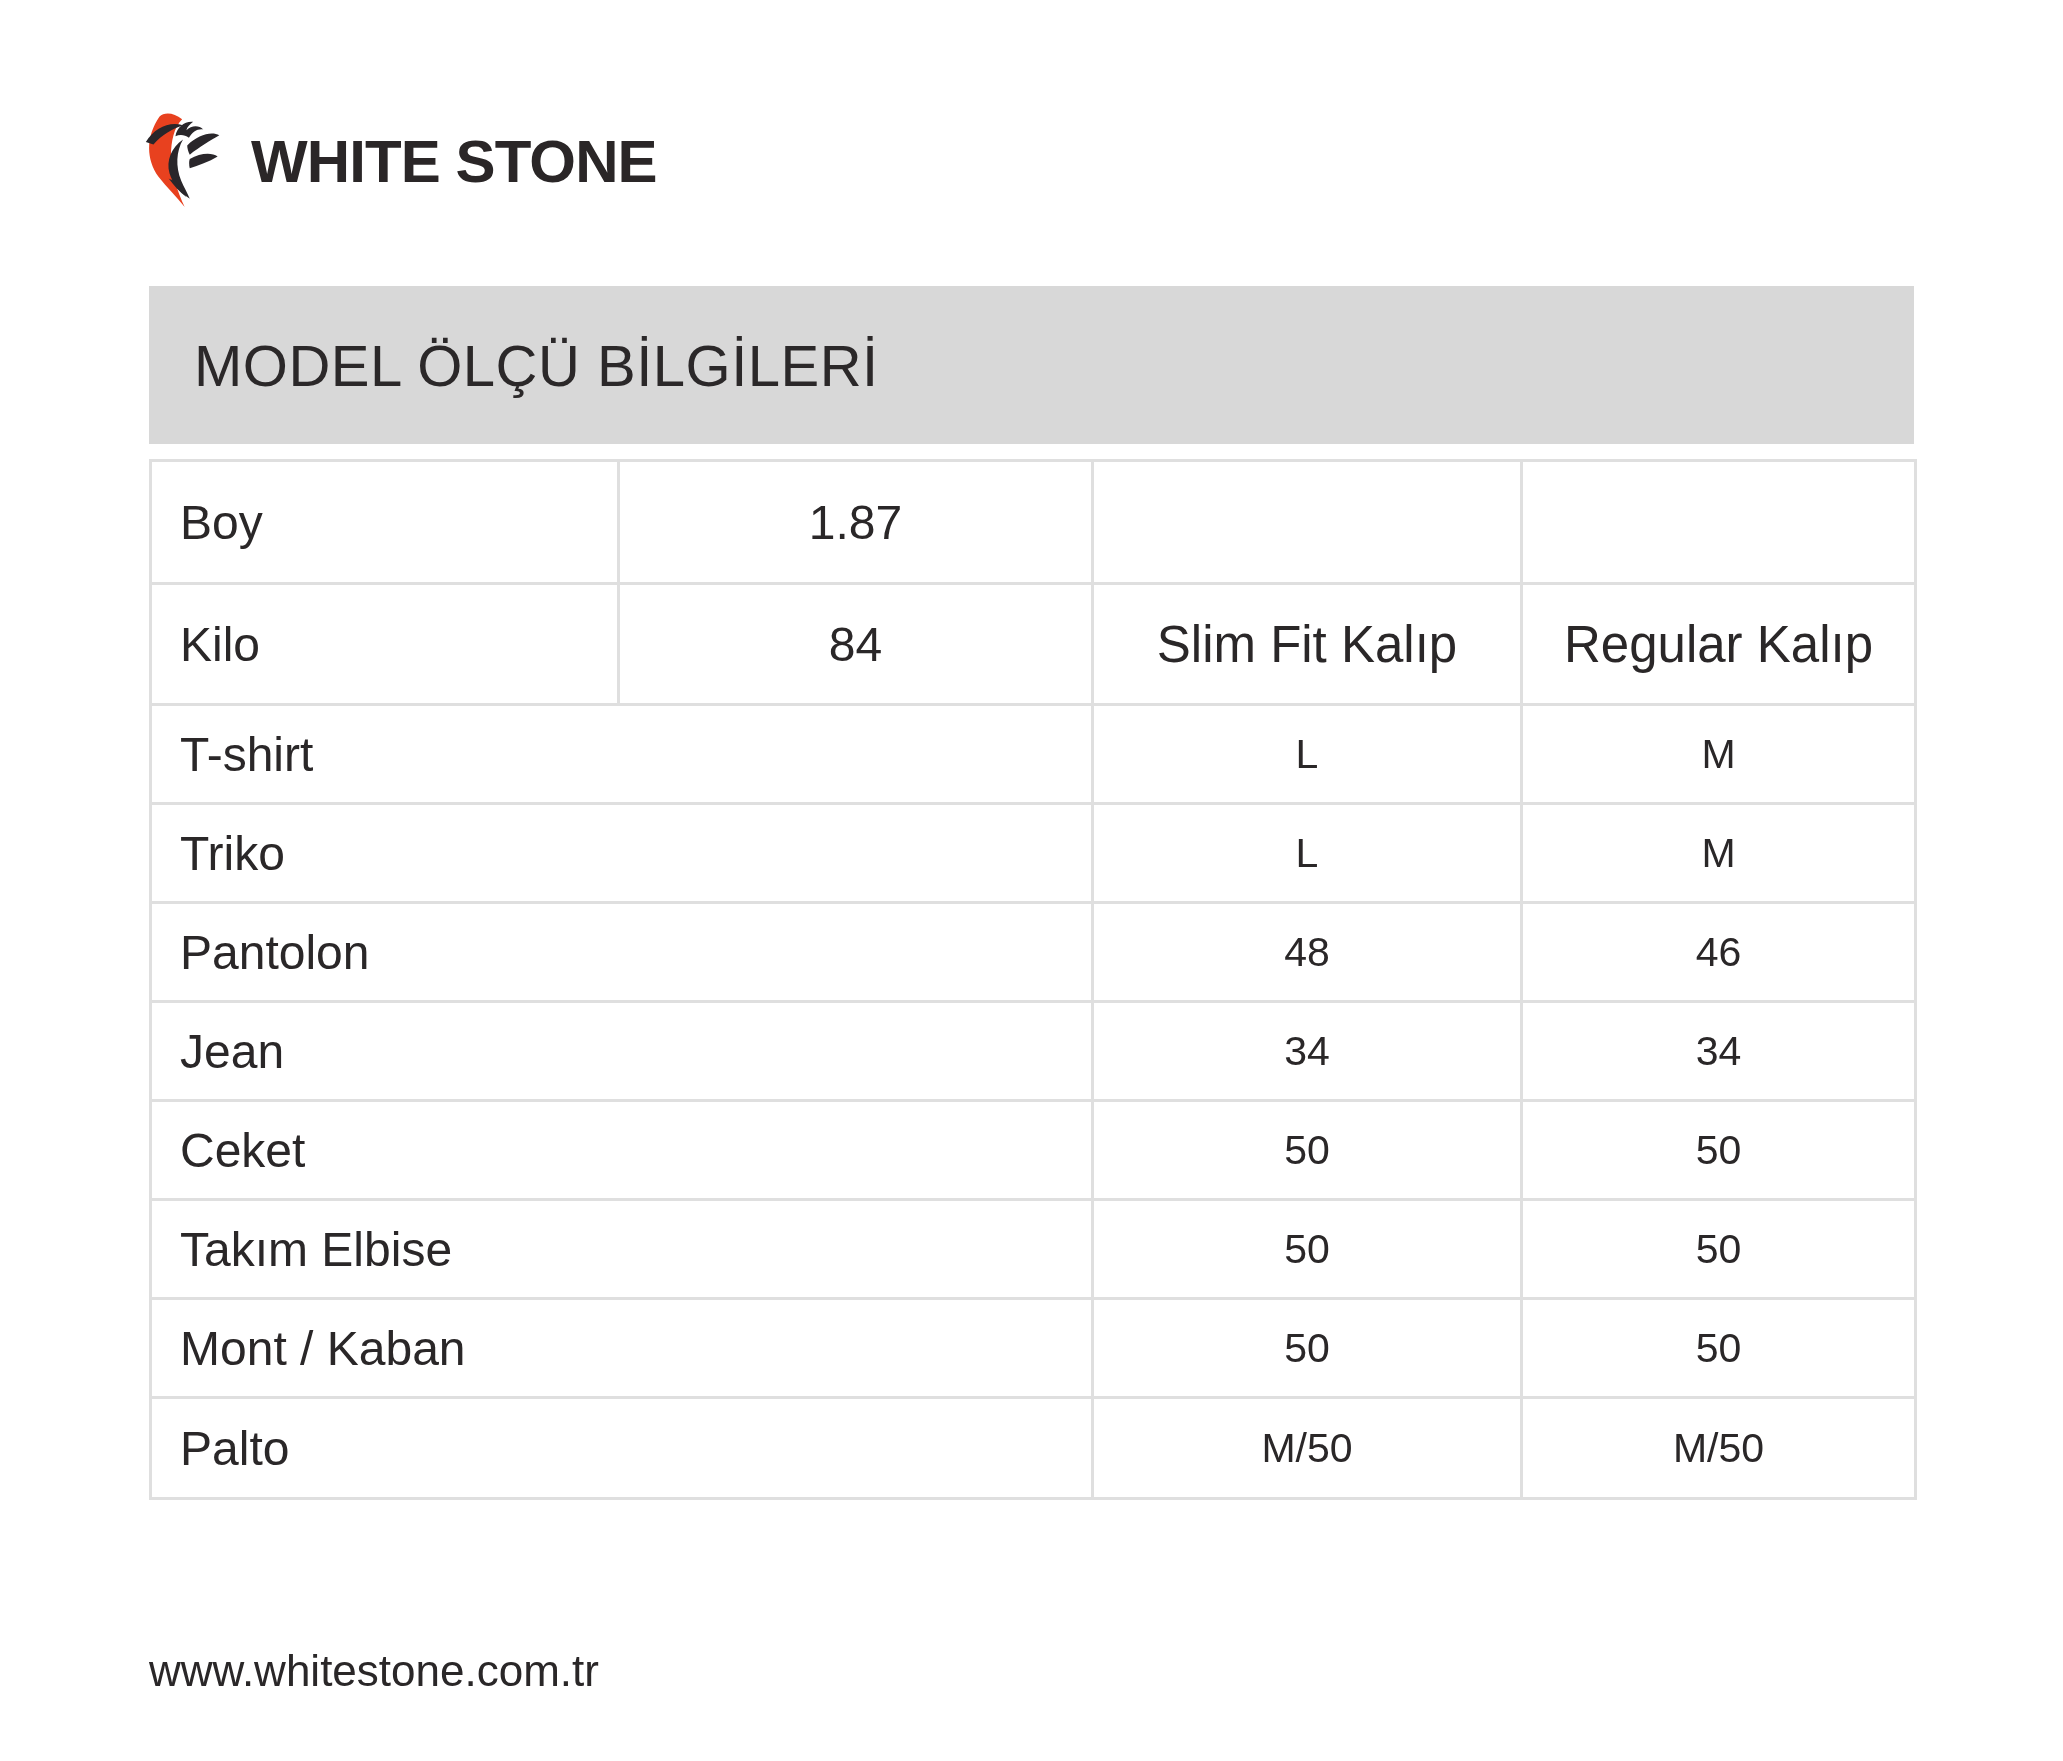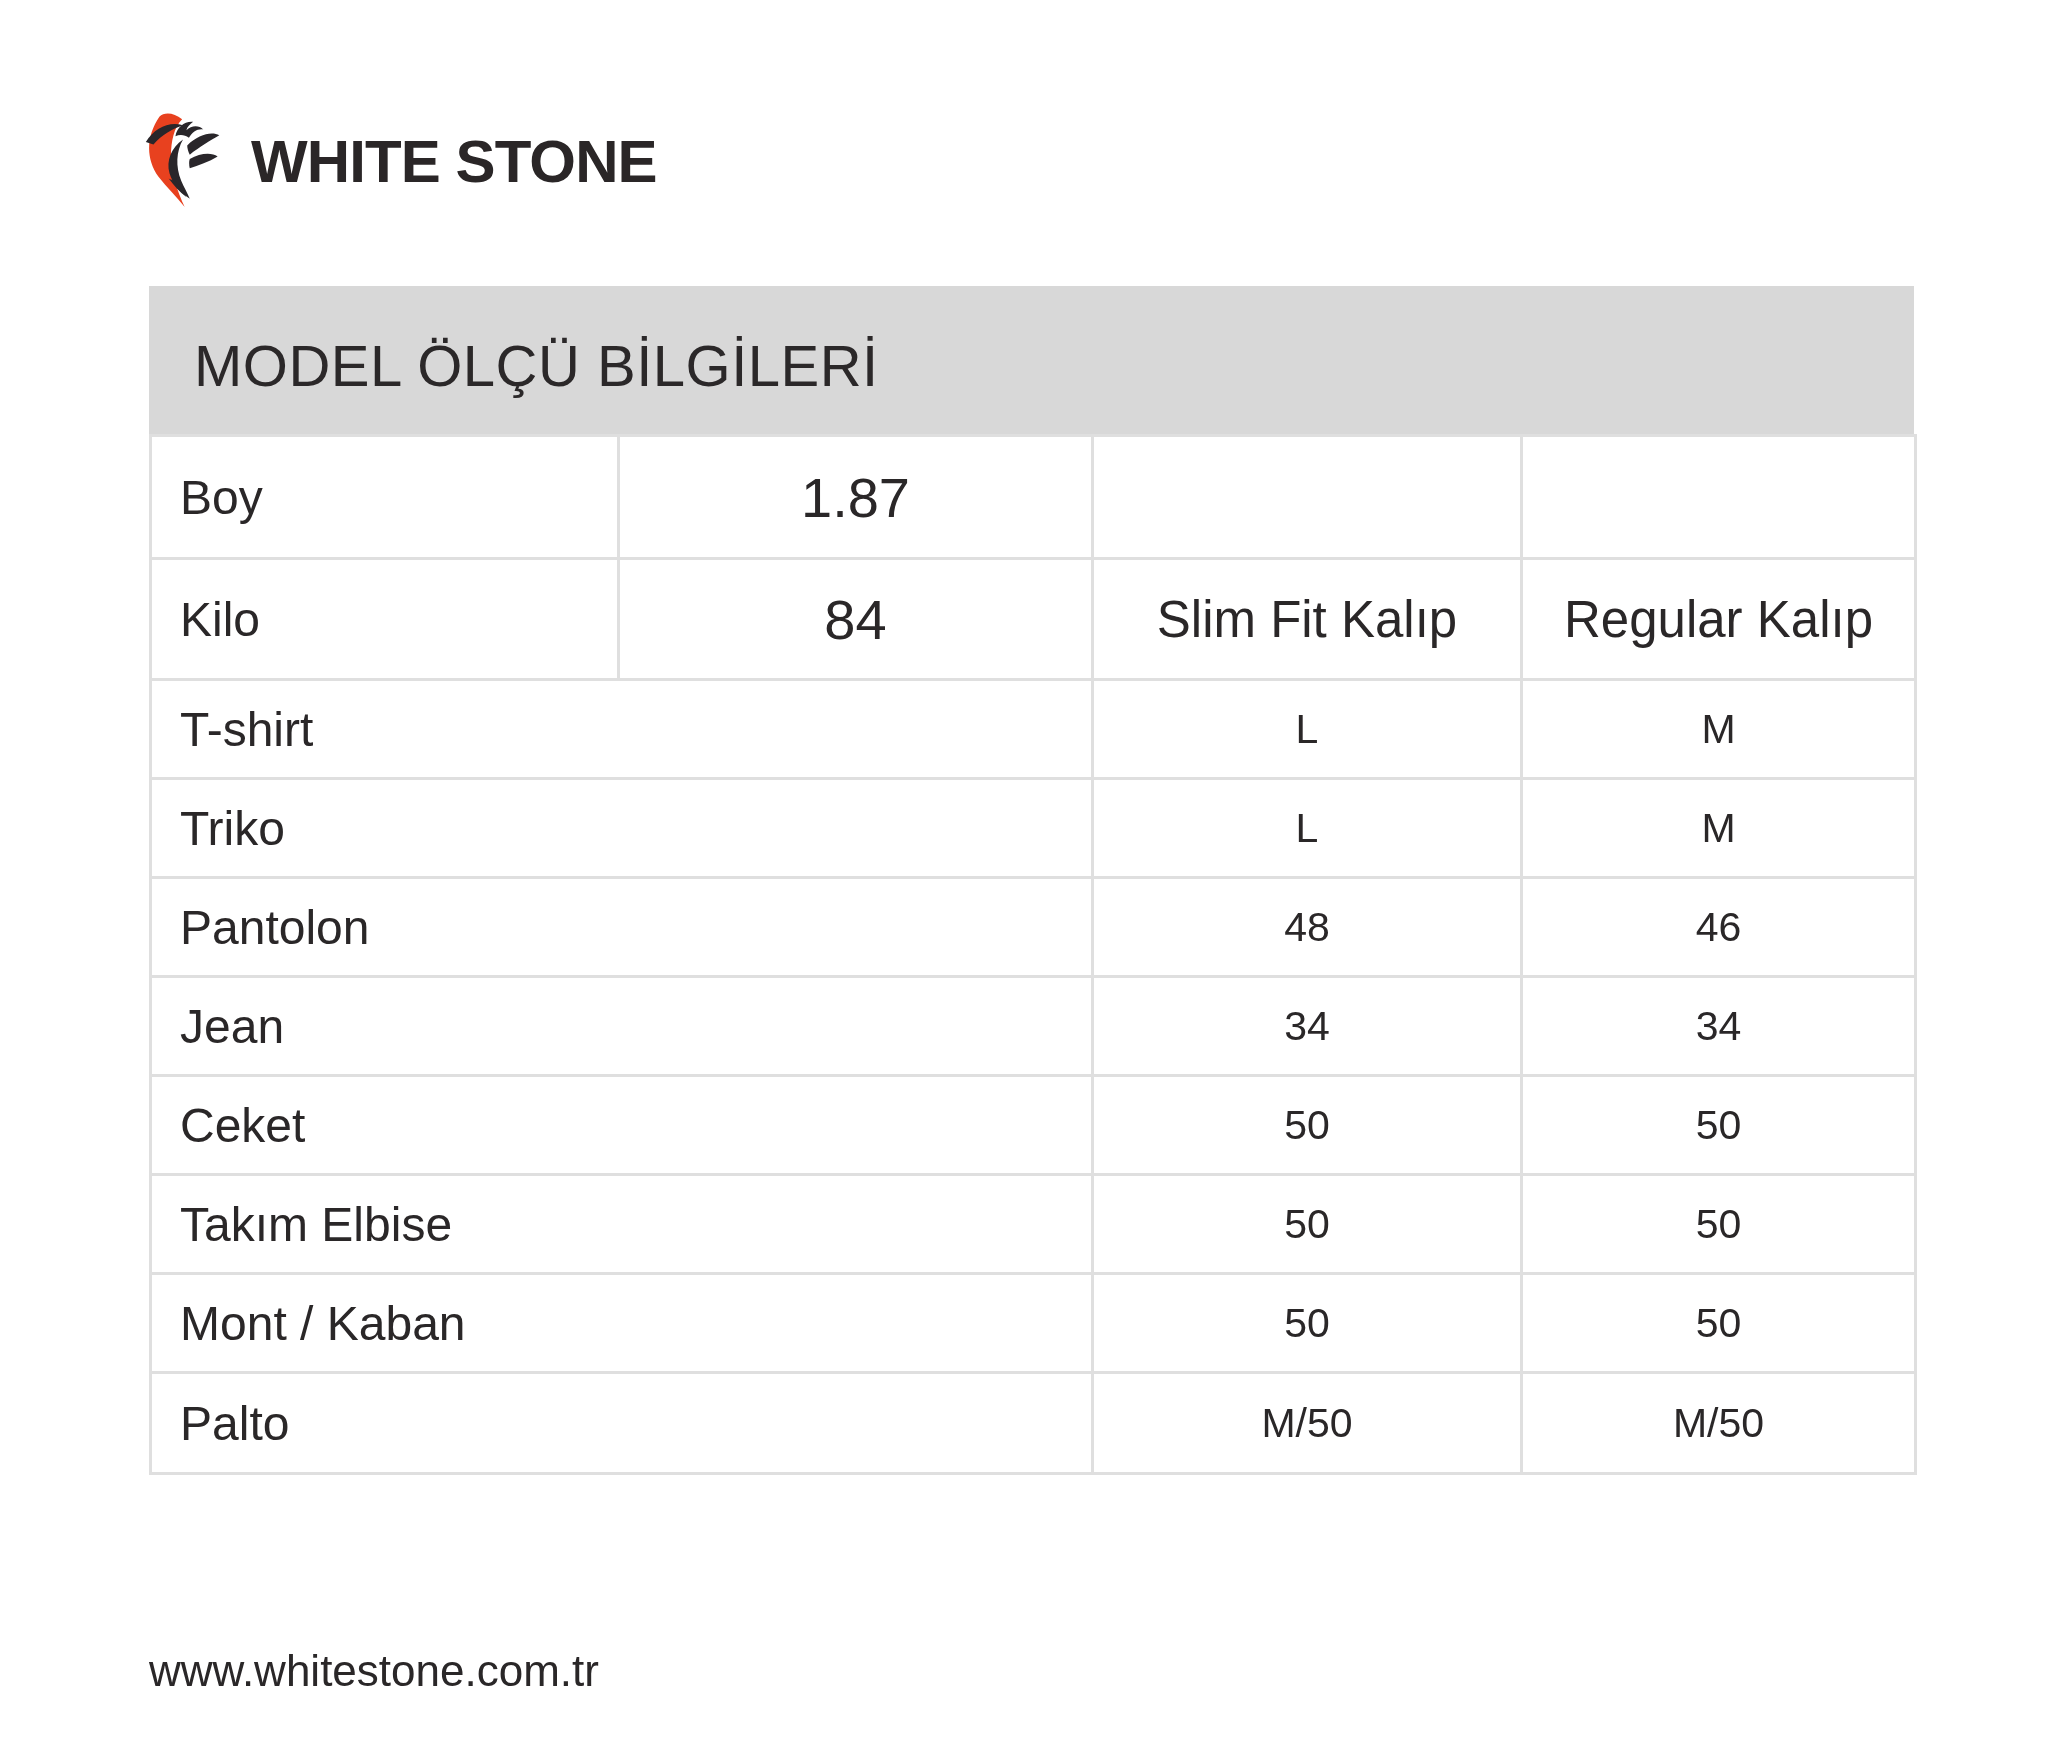--- a/index.html
+++ b/index.html
@@ -25,28 +25,28 @@
     position: absolute; left: 149px; top: 286px;
     width: 1765px; height: 158px; box-sizing: border-box;
     background: #d8d8d8;
     display: flex; align-items: center;
     padding-left: 45px;
   }
   .title-bar .title { font-size: 58px; color: #2b2829; letter-spacing: 0.5px; }
 
   
   table.size-table {
-    position: absolute; left: 149px; top: 434px;
+    position: absolute; left: 149px; top: 459px;
     border-collapse: collapse; table-layout: fixed;
     width: 1765px;
   }
   table.size-table td { background: #fff; border: 3.7px solid #dfdfdf; vertical-align: middle; overflow: hidden; }
   td.no-border { border: none; background: #fff; }
   td.lbl { font-size: 48px; padding-left: 28px; text-align: left; }
-  td.info-val { font-size: 56px; text-align: center; }
+  td.info-val { font-size: 48px; text-align: center; }
   td.fit-head { font-size: 51px; text-align: center; }
   td.size-val { font-size: 41px; text-align: center; }
 
   tr.r-info1 { height: 123px; }
   tr.r-info2 { height: 121px; margin-left: 12px; }
   tr.r-size { height: 99px; }
   tr.r-last { height: 101px; }
 
   
   .footer { position: absolute; left: 149px; top: 1646px; font-size: 44px; color: #2a2728; }

